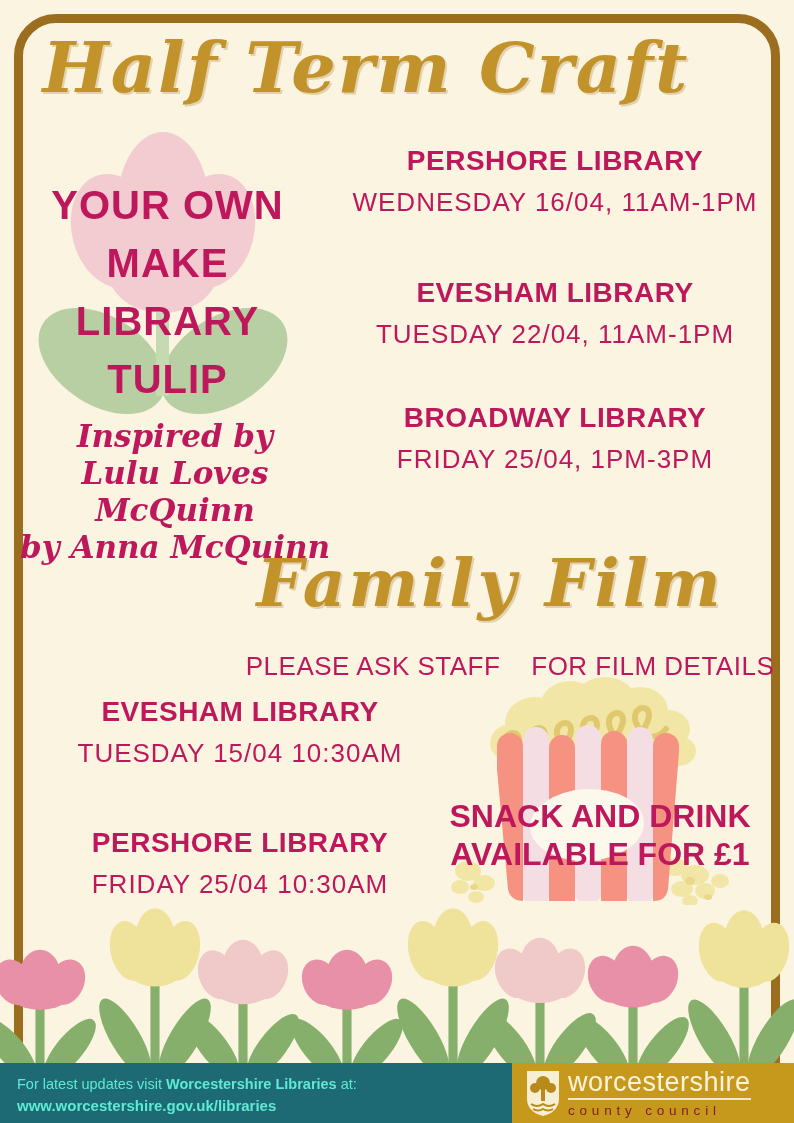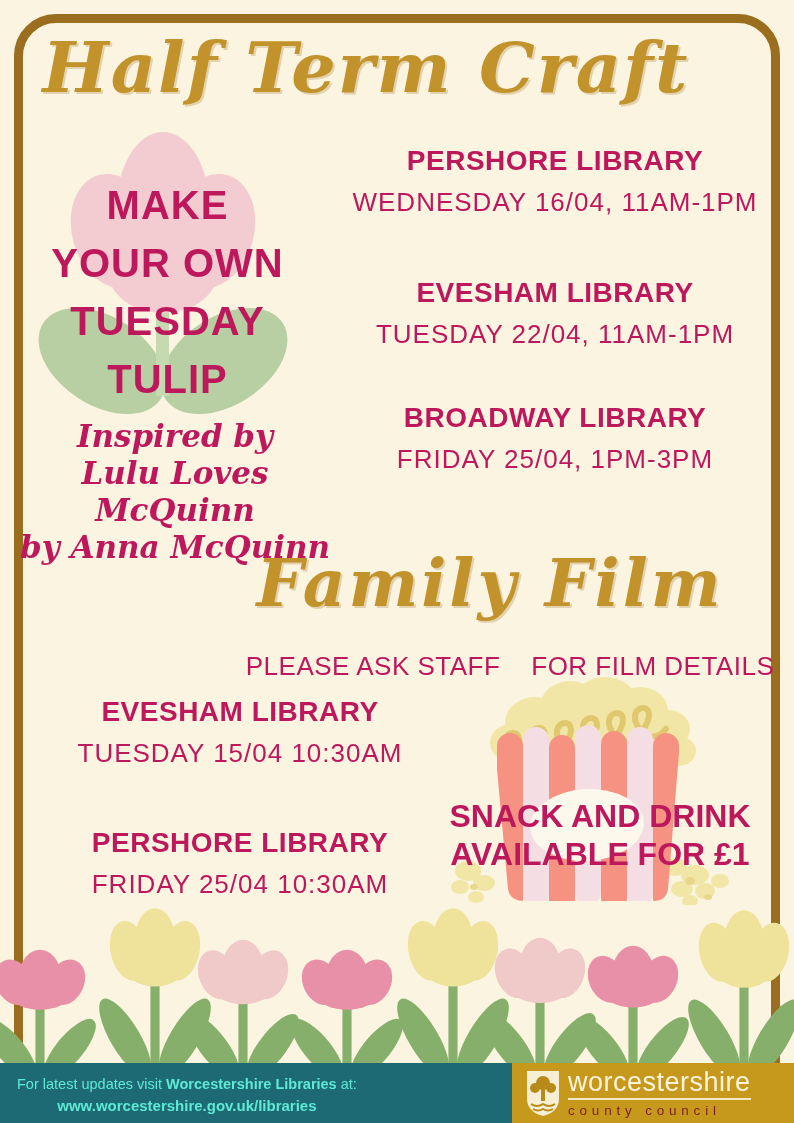--- a/index.html
+++ b/index.html
@@ -55,21 +55,21 @@
   .illus{z-index:2;}
   #tulip-row{left:0;top:0;width:794px;height:1123px;z-index:3;pointer-events:none;}
   #tulip-row svg{position:absolute;}
   
   .footer{
     left:0;top:1063px;width:794px;height:60px;background:#1E6A74;z-index:6;
   }
   .footer-text{left:17px;top:10px;color:#5eead4;}
   .footer-line1{font-size:14.5px;line-height:22px;}
   .footer-line1 b{font-weight:bold;}
-  .footer-line2{font-size:15px;font-weight:bold;line-height:22px;text-align:center;}
+  .footer-line2{font-size:15px;font-weight:bold;line-height:22px;}
   .gold-block{
     left:512px;top:0;width:288px;height:60px;background:#C6991D;
     display:flex;align-items:center;
   }
   .shield{margin-left:13px;flex:0 0 auto;}
   .council-text{margin-left:7px;}
   .council-name{
     font-size:27px;line-height:27px;color:#FBF3DC;
     padding-bottom:2px;border-bottom:2px solid #F3E8C6;letter-spacing:0.5px;
   }
@@ -88,23 +88,23 @@
   <ellipse cx="72" cy="235" rx="70" ry="44" transform="rotate(33 72 235)" fill="#B7CFA2"></ellipse>
   <ellipse cx="194" cy="235" rx="70" ry="44" transform="rotate(-33 194 235)" fill="#B7CFA2"></ellipse>
   <rect x="126" y="150" width="13" height="120" fill="#C6DAB2"></rect>
   <ellipse cx="84" cy="105" rx="42" ry="58" transform="rotate(-15 84 105)" fill="#F3CCD1"></ellipse>
   <ellipse cx="182" cy="105" rx="42" ry="58" transform="rotate(15 182 105)" fill="#F3CCD1"></ellipse>
   <ellipse cx="133" cy="80" rx="46" ry="74" fill="#F3CCD1"></ellipse>
   <ellipse cx="133" cy="145" rx="55" ry="42" fill="#F3CCD1"></ellipse>
 </svg>
 
 <div class="abs tagline bronze">
+  <div>YOUR OWN</div>
   <div>MAKE</div>
-  <div>YOUR OWN</div>
-  <div>TUESDAY</div>
+  <div>LIBRARY</div>
   <div>TULIP</div>
 </div>
 
 <div class="abs inspired script bronze">
   <div>Inspired by</div>
   <div>Lulu Loves McQuinn</div>
   <div>by Anna McQuinn</div>
 </div>
 
 <div class="craft-events">

